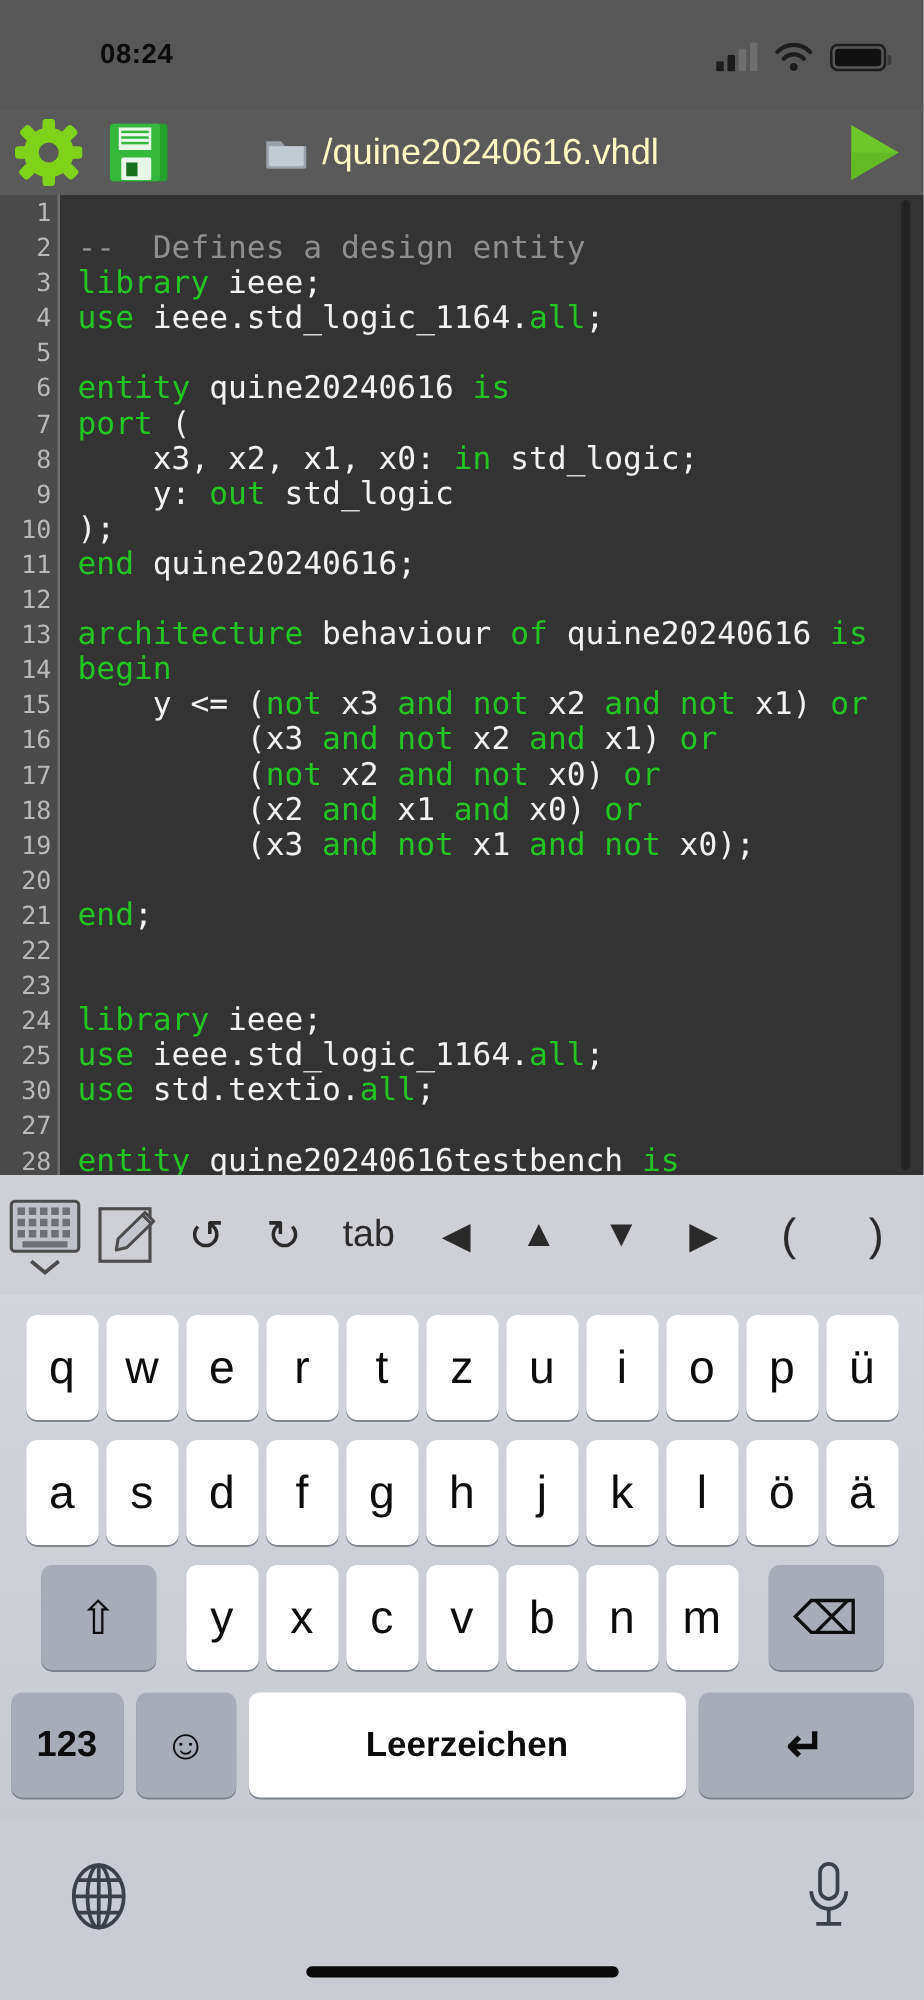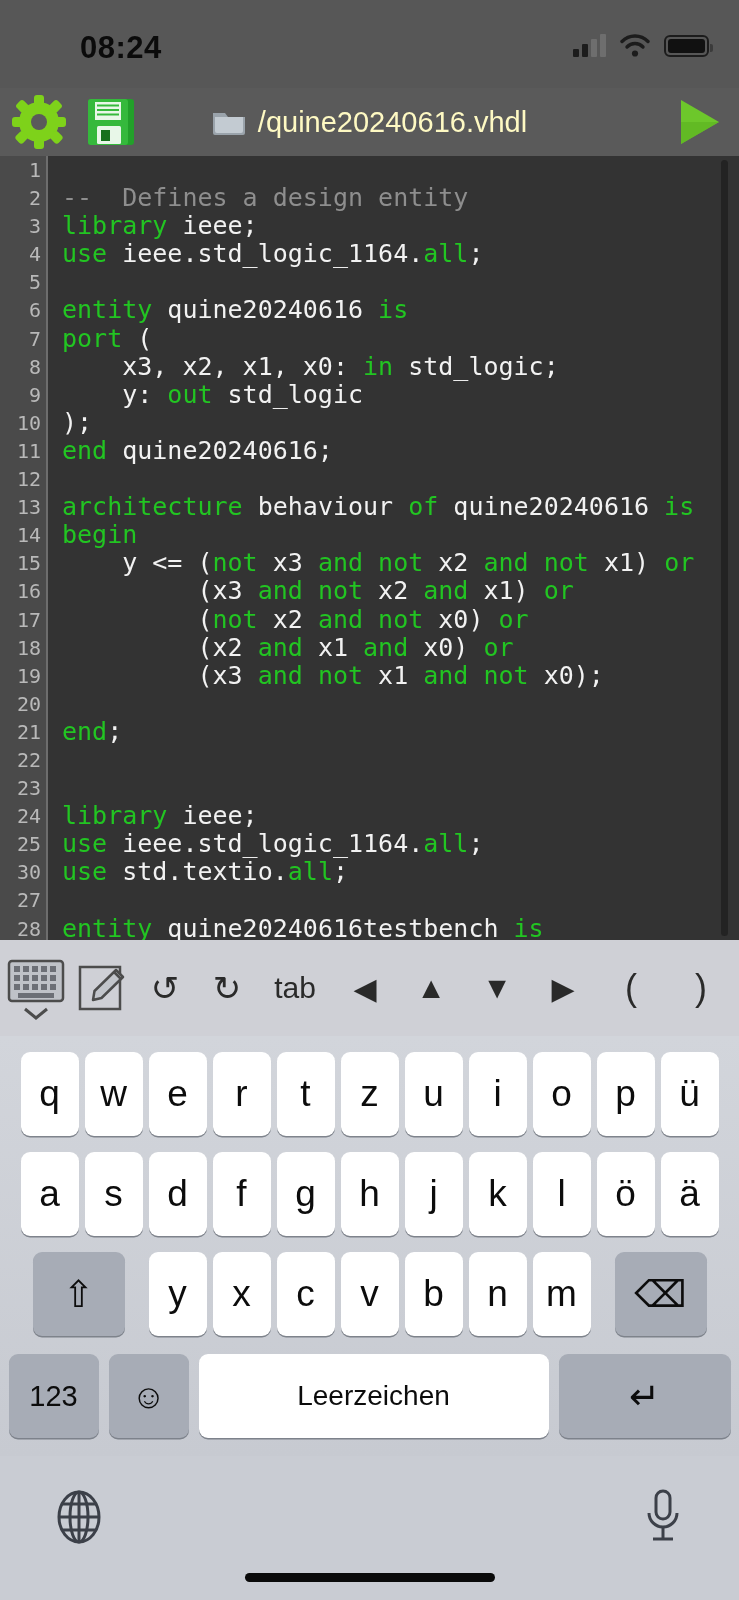--- a/index.html
+++ b/index.html
@@ -11,21 +11,21 @@
   }
   #app{position:relative;width:739px;height:1600px;}
 
   
   .statusbar{
     position:absolute;left:0;top:0;width:739px;height:88px;
     background:#575757;
   }
   .sb-time{
     position:absolute;left:80px;top:30px;
-    font-size:31px;font-weight:600;color:#0b0b0b;letter-spacing:.5px;
+    font-size:22px;font-weight:600;color:#0b0b0b;letter-spacing:.5px;
     font-family:"Liberation Sans",sans-serif;
   }
   .sb-right{position:absolute;right:30px;top:34px;display:flex;align-items:flex-end;gap:14px;}
   .bars{display:flex;align-items:flex-end;gap:3px;height:22px;}
   .bars i{display:block;width:6px;background:#1c1c1c;border-radius:1px;}
   .bars i:nth-child(1){height:8px;}
   .bars i:nth-child(2){height:13px;}
   .bars i:nth-child(3){height:18px;background:#6e6e6e;}
   .bars i:nth-child(4){height:23px;background:#6e6e6e;}
   .wifi{position:relative;width:30px;height:23px;}
@@ -114,21 +114,21 @@
 
   
   .keyboard{
     position:absolute;left:0;top:1036px;width:739px;height:420px;
     background:linear-gradient(#d2d5db,#c7cad1);
   }
   .krow{display:flex;justify-content:center;align-items:center;}
   .krow.r1{height:100px;gap:6px;padding-top:8px;}
   .krow.r2{height:100px;gap:6px;}
   .krow.r3{height:100px;gap:6px;}
-  .krow.r4{height:104px;gap:10px;}
+  .krow.r4{height:104px;gap:10px;font-weight:bold;}
   .key{
     background:#ffffff;border-radius:9px;
     box-shadow:0 1.5px 0 rgba(100,105,115,.75);
     display:flex;align-items:center;justify-content:center;
     font-size:37px;color:#0c0c0c;
     font-family:"Liberation Sans",sans-serif;
     cursor:pointer;
   }
   .r1 .key{width:58px;height:84px;}
   .r2 .key{width:58px;height:84px;}

